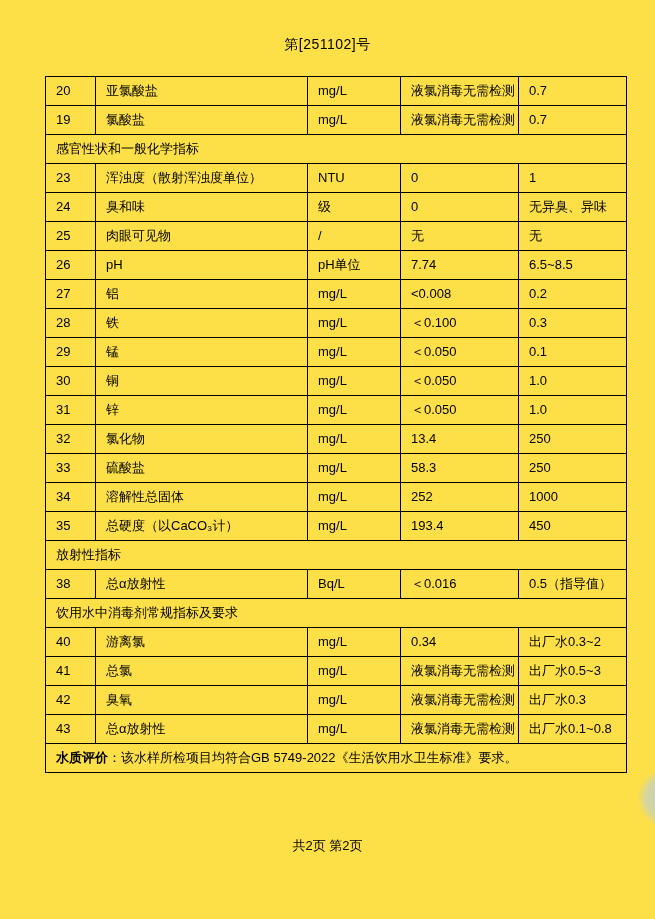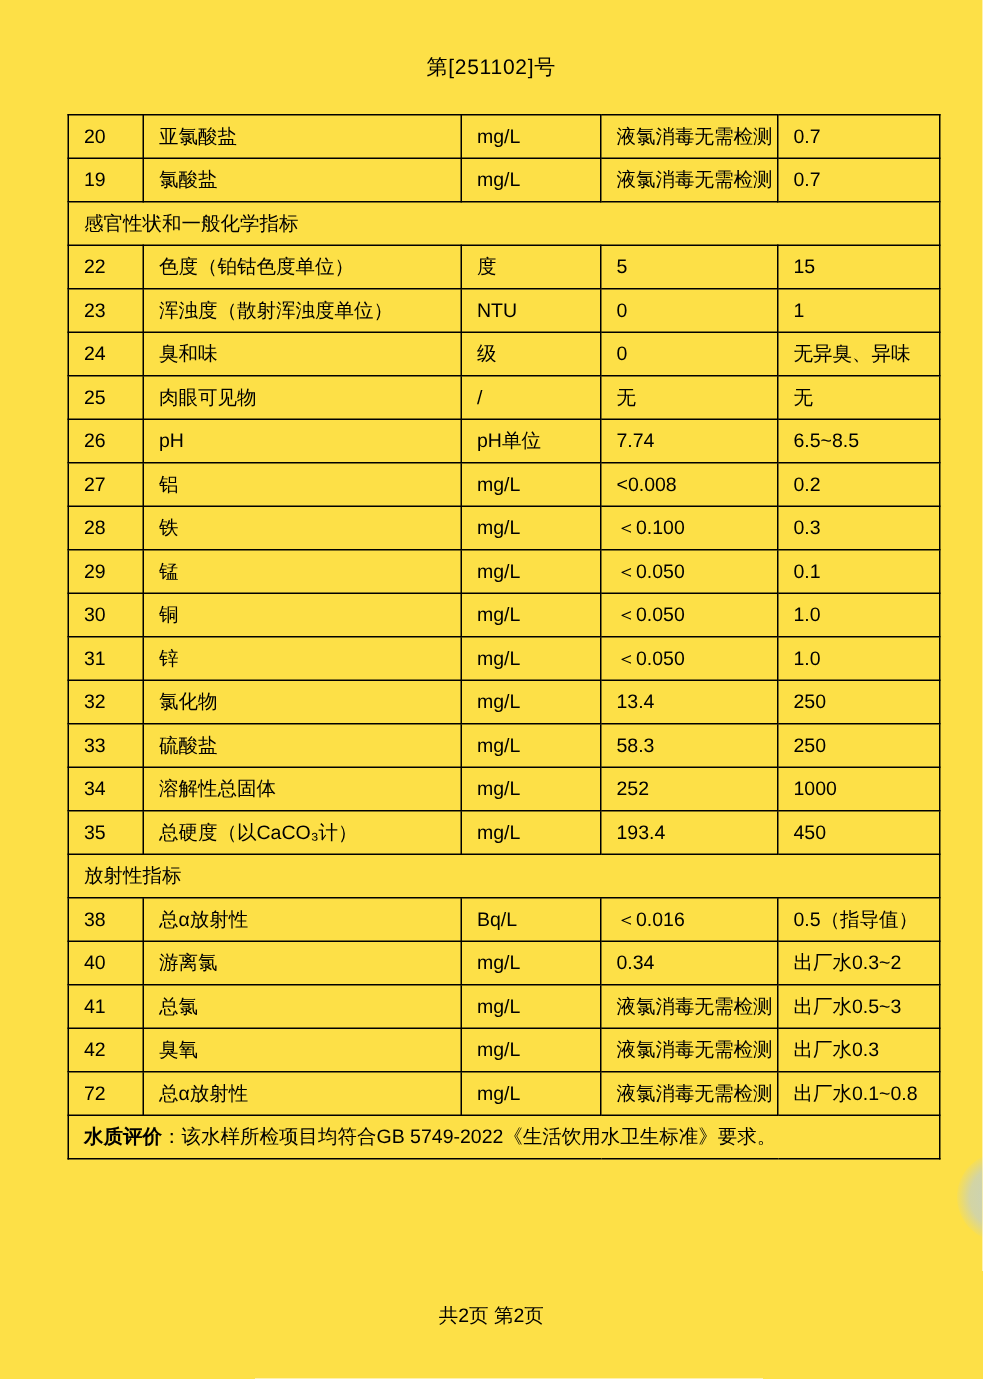--- a/index.html
+++ b/index.html
@@ -42,21 +42,21 @@
     white-space: nowrap;
     overflow: hidden;
     vertical-align: middle;
   }
   td.c-no { padding-left: 12px; }
   td.c-section { padding-left: 10px; }
   td.c-eval { padding-left: 10px; }
   .eval-label { font-weight: bold; }
   .page-footer {
     position: absolute;
-    top: 868px;
+    top: 837px;
     left: 0;
     width: 100%;
     text-align: center;
     font-size: 13px;
   }
   .watermark {
     position: absolute;
     left: 638px;
     top: 768px;
     width: 60px;
@@ -96,27 +96,20 @@
           <td class="c-no">19</td>
           <td class="c-name">氯酸盐</td>
           <td class="c-unit">mg/L</td>
           <td class="c-value">液氯消毒无需检测</td>
           <td class="c-limit">0.7</td>
         </tr>
         <tr>
           <td colspan="5" class="c-section">感官性状和一般化学指标</td>
         </tr>
         <tr>
-          <td class="c-no">22</td>
-          <td class="c-name">色度（铂钴色度单位）</td>
-          <td class="c-unit">度</td>
-          <td class="c-value">5</td>
-          <td class="c-limit">15</td>
-        </tr>
-        <tr>
           <td class="c-no">23</td>
           <td class="c-name">浑浊度（散射浑浊度单位）</td>
           <td class="c-unit">NTU</td>
           <td class="c-value">0</td>
           <td class="c-limit">1</td>
         </tr>
         <tr>
           <td class="c-no">24</td>
           <td class="c-name">臭和味</td>
           <td class="c-unit">级</td>
@@ -204,20 +197,23 @@
           <td colspan="5" class="c-section">放射性指标</td>
         </tr>
         <tr>
           <td class="c-no">38</td>
           <td class="c-name">总α放射性</td>
           <td class="c-unit">Bq/L</td>
           <td class="c-value">＜0.016</td>
           <td class="c-limit">0.5（指导值）</td>
         </tr>
         <tr>
+          <td colspan="5" class="c-section">饮用水中消毒剂常规指标及要求</td>
+        </tr>
+        <tr>
           <td class="c-no">40</td>
           <td class="c-name">游离氯</td>
           <td class="c-unit">mg/L</td>
           <td class="c-value">0.34</td>
           <td class="c-limit">出厂水0.3~2</td>
         </tr>
         <tr>
           <td class="c-no">41</td>
           <td class="c-name">总氯</td>
           <td class="c-unit">mg/L</td>
@@ -225,21 +221,21 @@
           <td class="c-limit">出厂水0.5~3</td>
         </tr>
         <tr>
           <td class="c-no">42</td>
           <td class="c-name">臭氧</td>
           <td class="c-unit">mg/L</td>
           <td class="c-value">液氯消毒无需检测</td>
           <td class="c-limit">出厂水0.3</td>
         </tr>
         <tr>
-          <td class="c-no">72</td>
+          <td class="c-no">43</td>
           <td class="c-name">总α放射性</td>
           <td class="c-unit">mg/L</td>
           <td class="c-value">液氯消毒无需检测</td>
           <td class="c-limit">出厂水0.1~0.8</td>
         </tr>
         <tr>
           <td colspan="5" class="c-eval"><span class="eval-label">水质评价</span><span>：该水样所检项目均符合GB 5749-2022《生活饮用水卫生标准》要求。</span></td>
         </tr>
       </tbody>
   </table>

